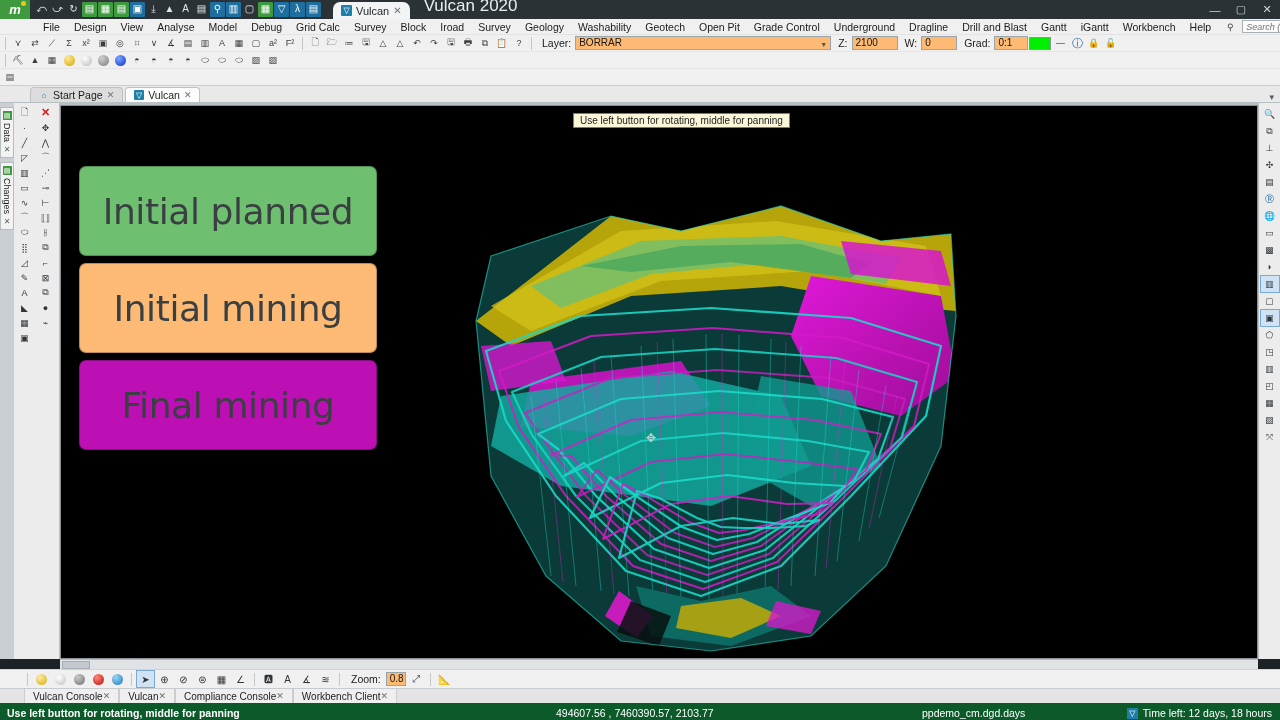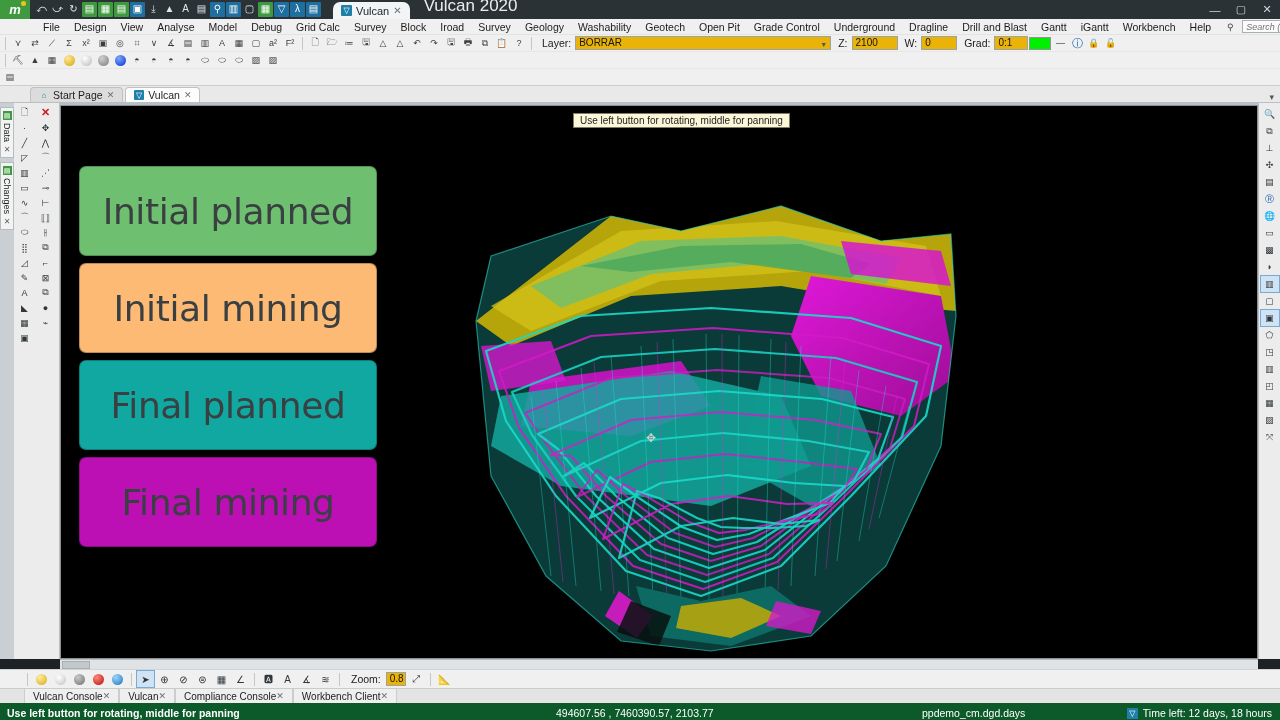--- a/index.html
+++ b/index.html
@@ -69,21 +69,21 @@
   .tbrow.r2 { height: 17px; }
   .tbrow.r3 { height: 17px; border-bottom: 1px solid #cdcdcd; }
   .sep { width: 1px; height: 13px; background: #c6c6c6; margin: 0 3px; }
   .ti {
     width: 16px; height: 15px; display: inline-flex; align-items: center; justify-content: center;
     font-size: 9px; color: #3c3c3c; position: relative;
   }
 
   .lbl { font-size: 10.5px; color: #1b1b1b; margin: 0 3px 0 6px; }
   .field {
-    height: 14px; border: 1px solid #9aa3a8; background: #eab308;
+    height: 14px; border: 1px solid #9aa3a8; background: #fdba74;
     font-size: 10px; color: #141414; padding: 0 3px; line-height: 12px;
   }
   .combo { width: 256px; position: relative; }
   .combo .arrow { position: absolute; right: 3px; top: 2px; font-size: 7px; color: #555; }
   .swatch { width: 22px; height: 13px; border: 1px solid #8d9599; }
 
   
   .doctabs {
     height: 17px; background: #e9e9e9; display: flex; align-items: flex-end;
     padding-left: 30px; border-bottom: 1px solid #b9c0c4; position: relative;
@@ -427,23 +427,20 @@
 
       <div class="tooltip">Use left button for rotating, middle for panning</div>
 
       <div class="legend">
         <div class="lgbox" id="lg0" style="background: rgb(110, 192, 112); align-items: center;">
           <span>Initial planned</span>
         </div>
         <div class="lgbox" id="lg1" style="background: #fdba74;">
           <span>Initial mining</span>
         </div>
-        <div class="lgbox" id="lg2" style="background: rgb(16, 168, 160);">
-          <span>Final planned</span>
-        </div>
         <div class="lgbox" id="lg3" style="background: rgb(188, 16, 180);">
           <span>Final mining</span>
         </div>
       </div>
 
       <div class="pitwrap">
         <svg width="620" height="520" viewBox="0 0 620 520">
           <defs>
             <clipPath id="pitclip">
               <path d="M95 175 L110 110 L230 70 L300 85 L400 60 L500 95 L570 88 L575 170

